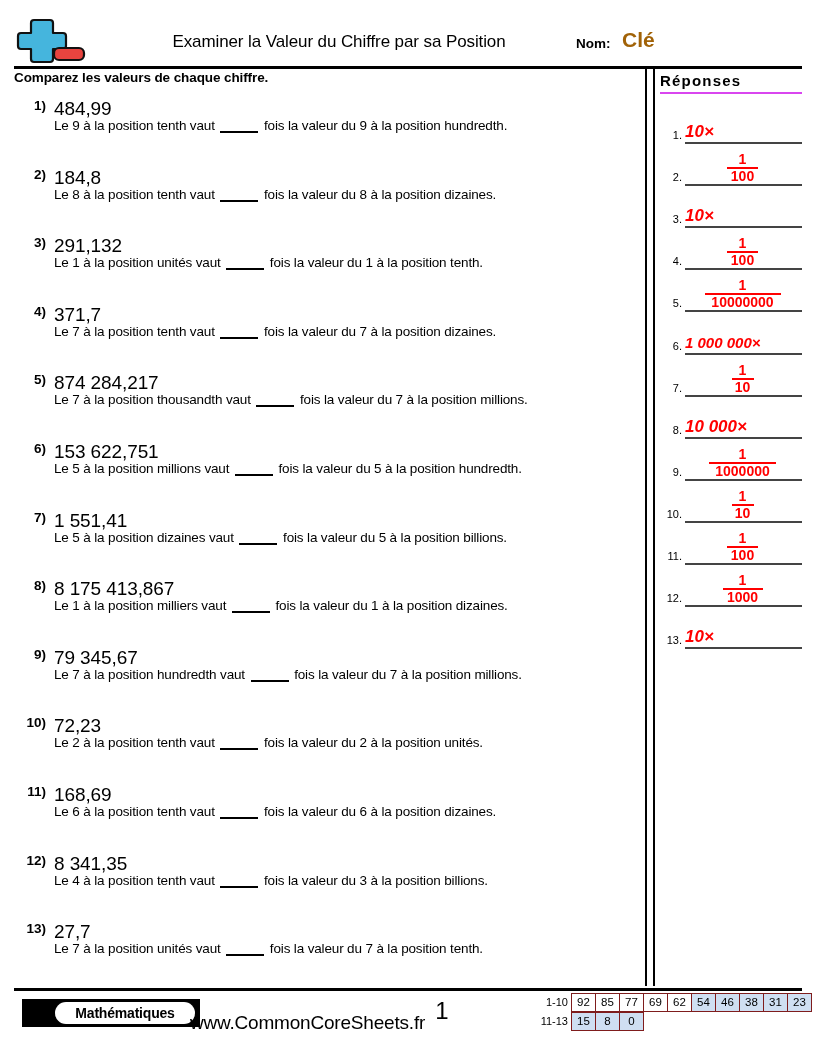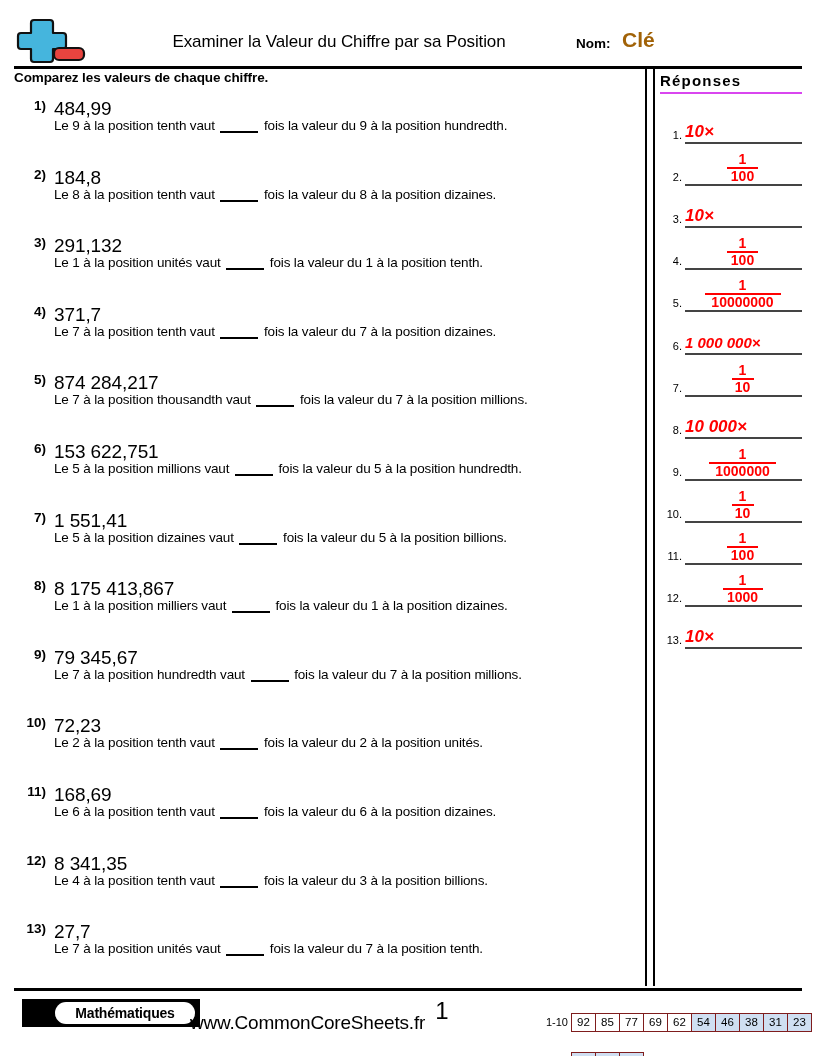--- a/index.html
+++ b/index.html
@@ -264,21 +264,20 @@
   
   #score-table {
     position: absolute;
     left: 526px;
     top: 993px;
   }
   .score-row {
     display: flex;
     align-items: flex-start;
     height: 19px;
-    margin-top: 20px;
   }
   .score-label {
     width: 42px;
     text-align: right;
     padding-right: 4px;
     font-size: 11px;
     line-height: 19px;
   }
   .score-cell {
     width: 25px;

